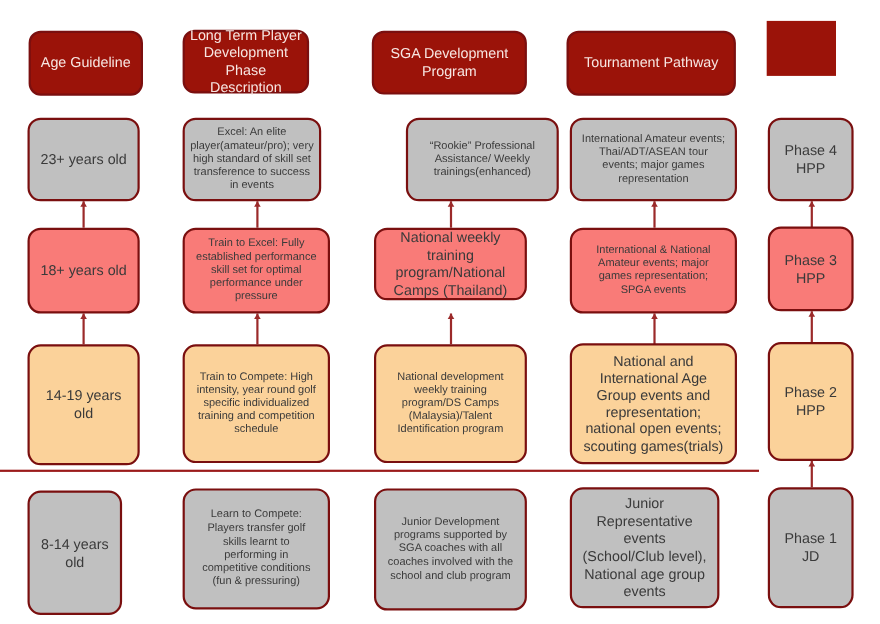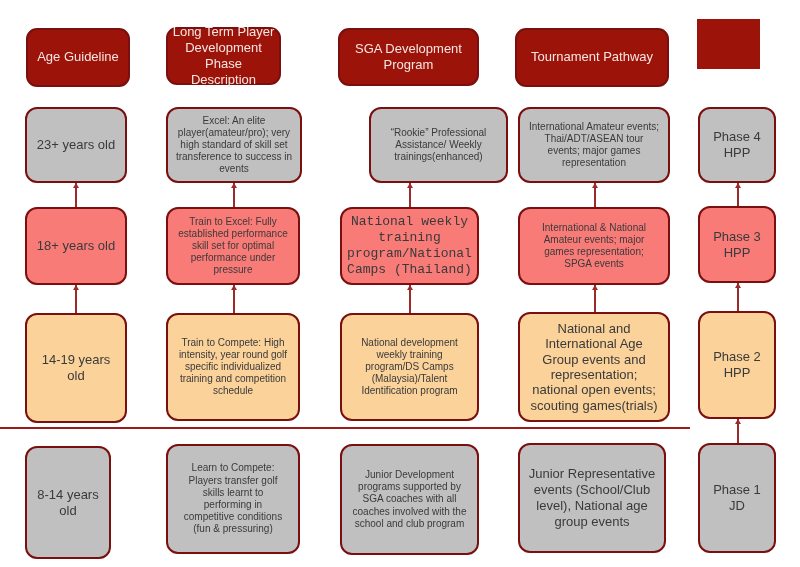--- a/index.html
+++ b/index.html
@@ -67,40 +67,40 @@
 <div class="line" style="left:737px;top:183px;height:24px;"></div>
 <div class="arrowhead" style="left:734.5px;top:183px;"></div>
 <div class="line" style="left:737px;top:283px;height:30px;"></div>
 <div class="arrowhead" style="left:734.5px;top:283px;"></div>
 <div class="line" style="left:737px;top:419px;height:24px;"></div>
 <div class="arrowhead" style="left:734.5px;top:419px;"></div>
 
 <div class="box gray t13" style="left:25px;top:107px;width:102px;height:76px;">
     <span>23+ years old</span>
   </div>
-<div class="box gray t10" style="left:166px;top:107px;width:136px;height:76px;">
+<div class="box gray t10" style="left:166px;top:107px;width:126px;height:76px;">
     <span>Excel: An elite player(amateur/pro); very high standard of skill set transference to success in events</span>
   </div>
 <div class="box gray t10" style="left:340px;top:107px;width:139px;height:76px;padding:0 10px;margin-left:29px;">
     <span>“Rookie” Professional Assistance/ Weekly trainings(enhanced)</span>
   </div>
 <div class="box gray t10" style="left:518px;top:107px;width:152px;height:76px;padding:0 8px;">
     <span>International Amateur events; Thai/ADT/ASEAN tour events; major games representation</span>
   </div>
 <div class="box gray t13" style="left:698px;top:107px;width:78px;height:76px;padding:0 10px;">
     <span>Phase 4 HPP</span>
   </div>
 
 <div class="box red t13" style="left:25px;top:207px;width:102px;height:78px;">
     <span>18+ years old</span>
   </div>
 <div class="box red t10" style="left:166px;top:207px;width:134px;height:78px;padding:0 8px;">
     <span>Train to Excel: Fully established performance skill set for optimal performance under pressure</span>
   </div>
-<div class="box red t13" style="left:340px;top:207px;width:139px;height:78px;padding:16px 10px;font-family:Liberation Mono, monospace;">
+<div class="box red t13" style="left:340px;top:207px;width:139px;height:66px;padding:16px 10px;">
     <span>National weekly training program/National Camps (Thailand)</span>
   </div>
 <div class="box red t10" style="left:518px;top:207px;width:152px;height:78px;padding:0 10px;">
     <span>International &amp; National Amateur events; major games representation; SPGA events</span>
   </div>
 <div class="box red t13" style="left:698px;top:206px;width:78px;height:77px;padding:0 10px;">
     <span>Phase 3 HPP</span>
   </div>
 
 <div class="box tan t13" style="left:25px;top:313px;width:102px;height:110px;padding:0 10px;">
@@ -123,18 +123,18 @@
 
 <div class="box gray t13" style="left:25px;top:446px;width:86px;height:113px;padding:0 10px;">
     <span>8-14 years old</span>
   </div>
 <div class="box gray t10" style="left:166px;top:444px;width:134px;height:110px;padding:0 10px;">
     <span>Learn to Compete: Players transfer golf skills learnt to performing in competitive conditions (fun &amp; pressuring)</span>
   </div>
 <div class="box gray t10" style="left:340px;top:444px;width:139px;height:111px;padding:0 8px;">
     <span>Junior Development programs supported by SGA coaches with all coaches involved with the school and club program</span>
   </div>
-<div class="box gray t13" style="left:518px;top:443px;width:148px;height:110px;padding:0 8px;">
+<div class="box gray t13" style="left:518px;top:443px;width:136px;height:110px;padding:0 8px;">
     <span>Junior Representative events (School/Club level), National age group events</span>
   </div>
 <div class="box gray t13" style="left:698px;top:443px;width:78px;height:110px;padding:0 10px;">
     <span>Phase 1 JD</span>
   </div>
 
 </body></html>

